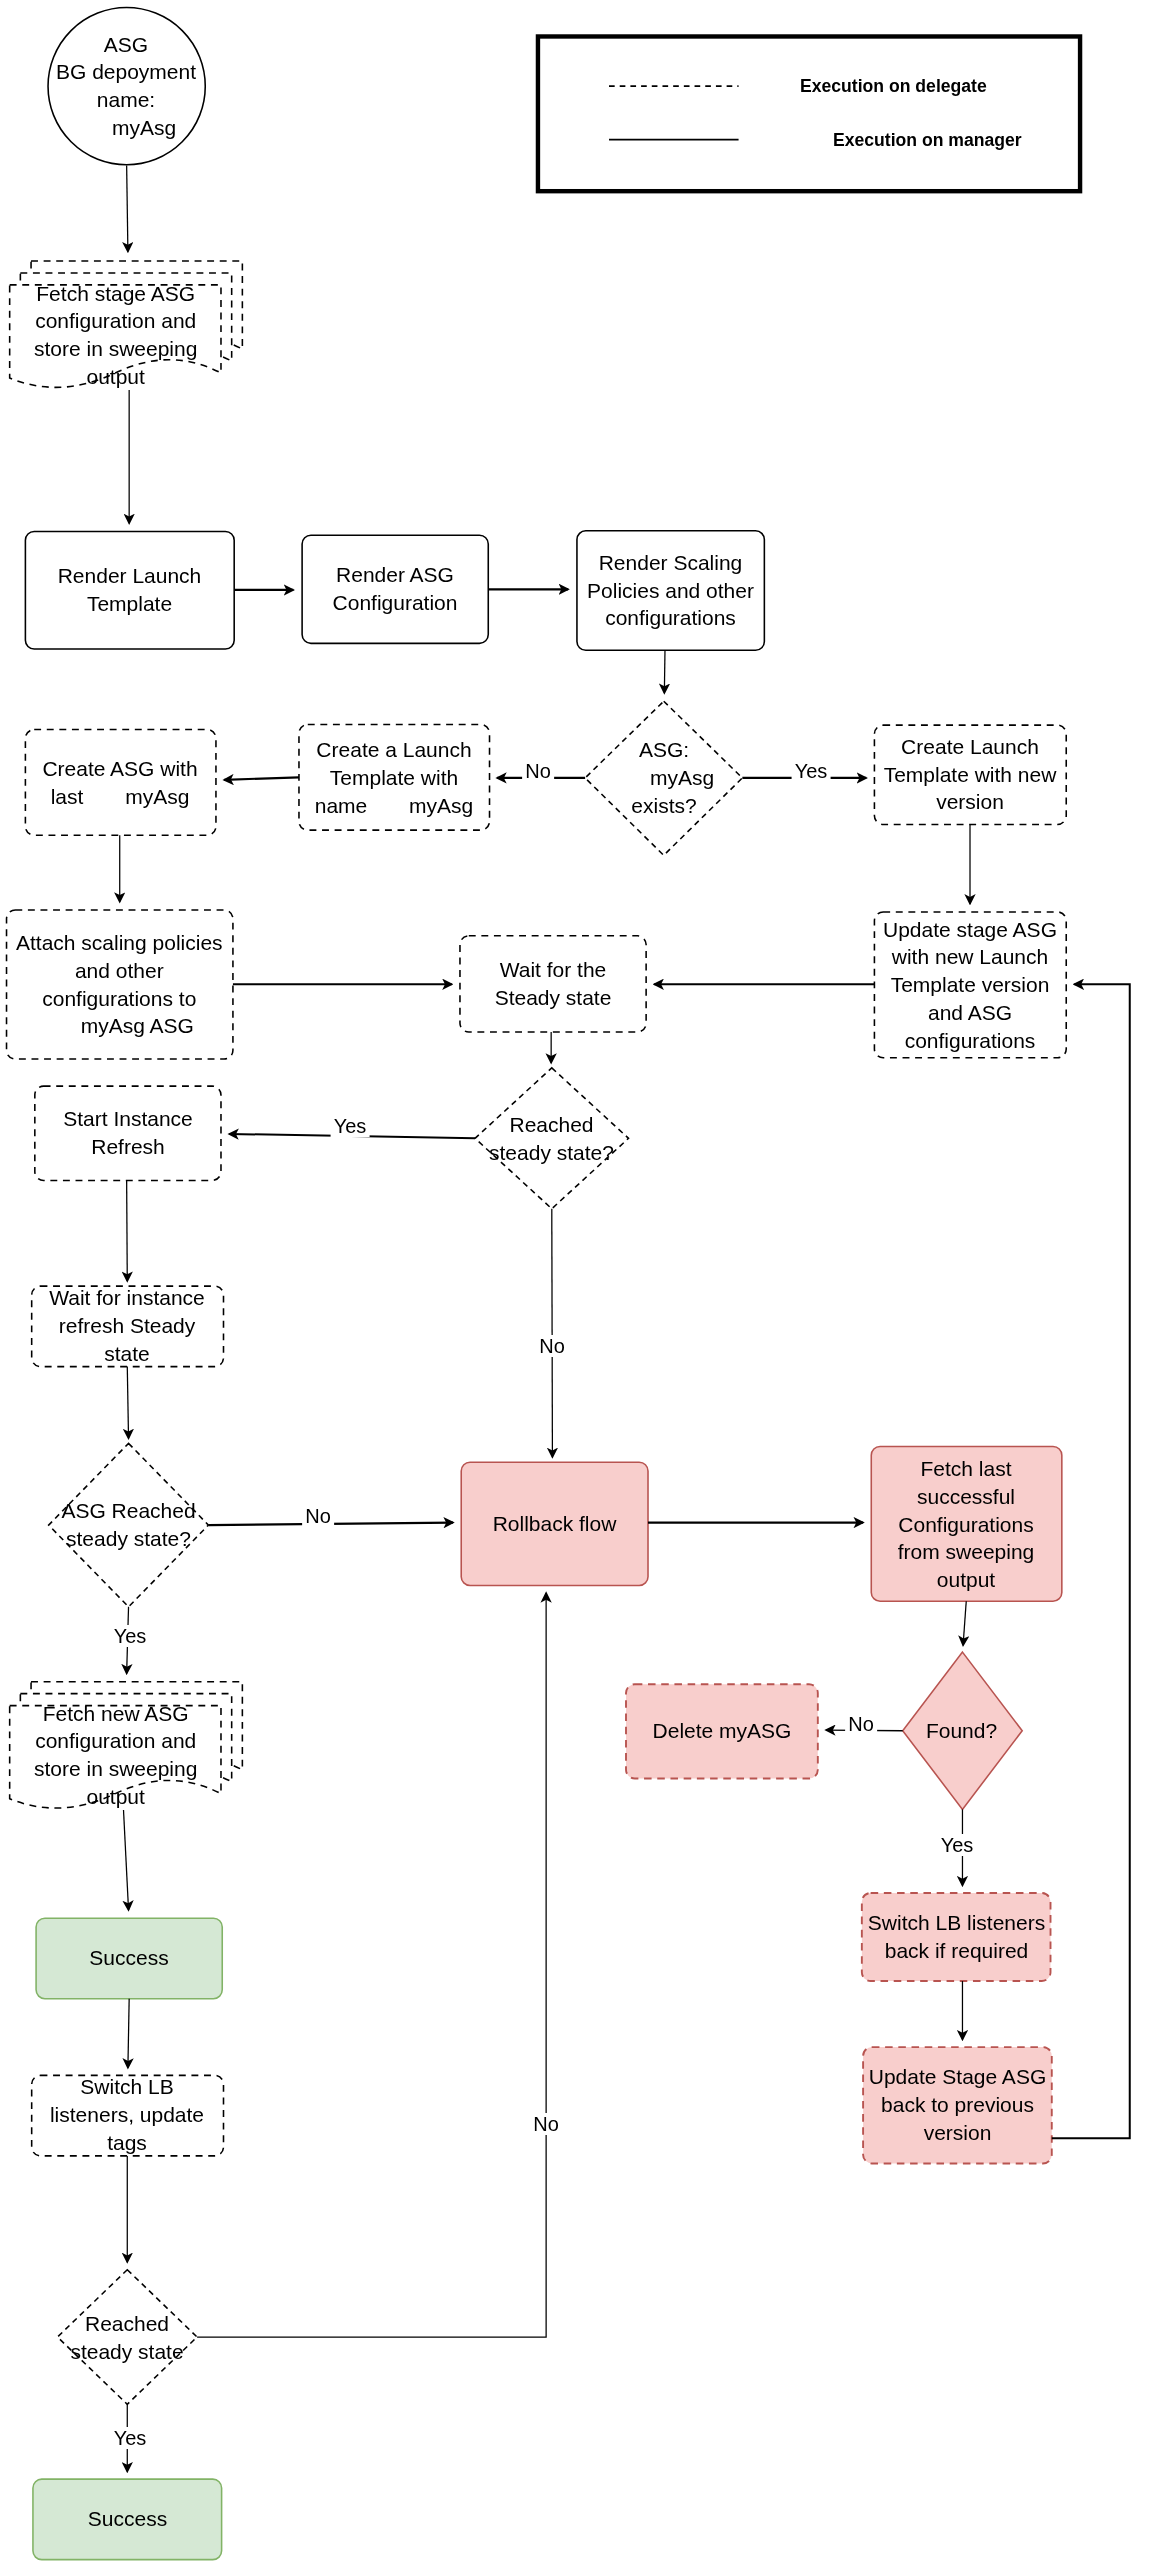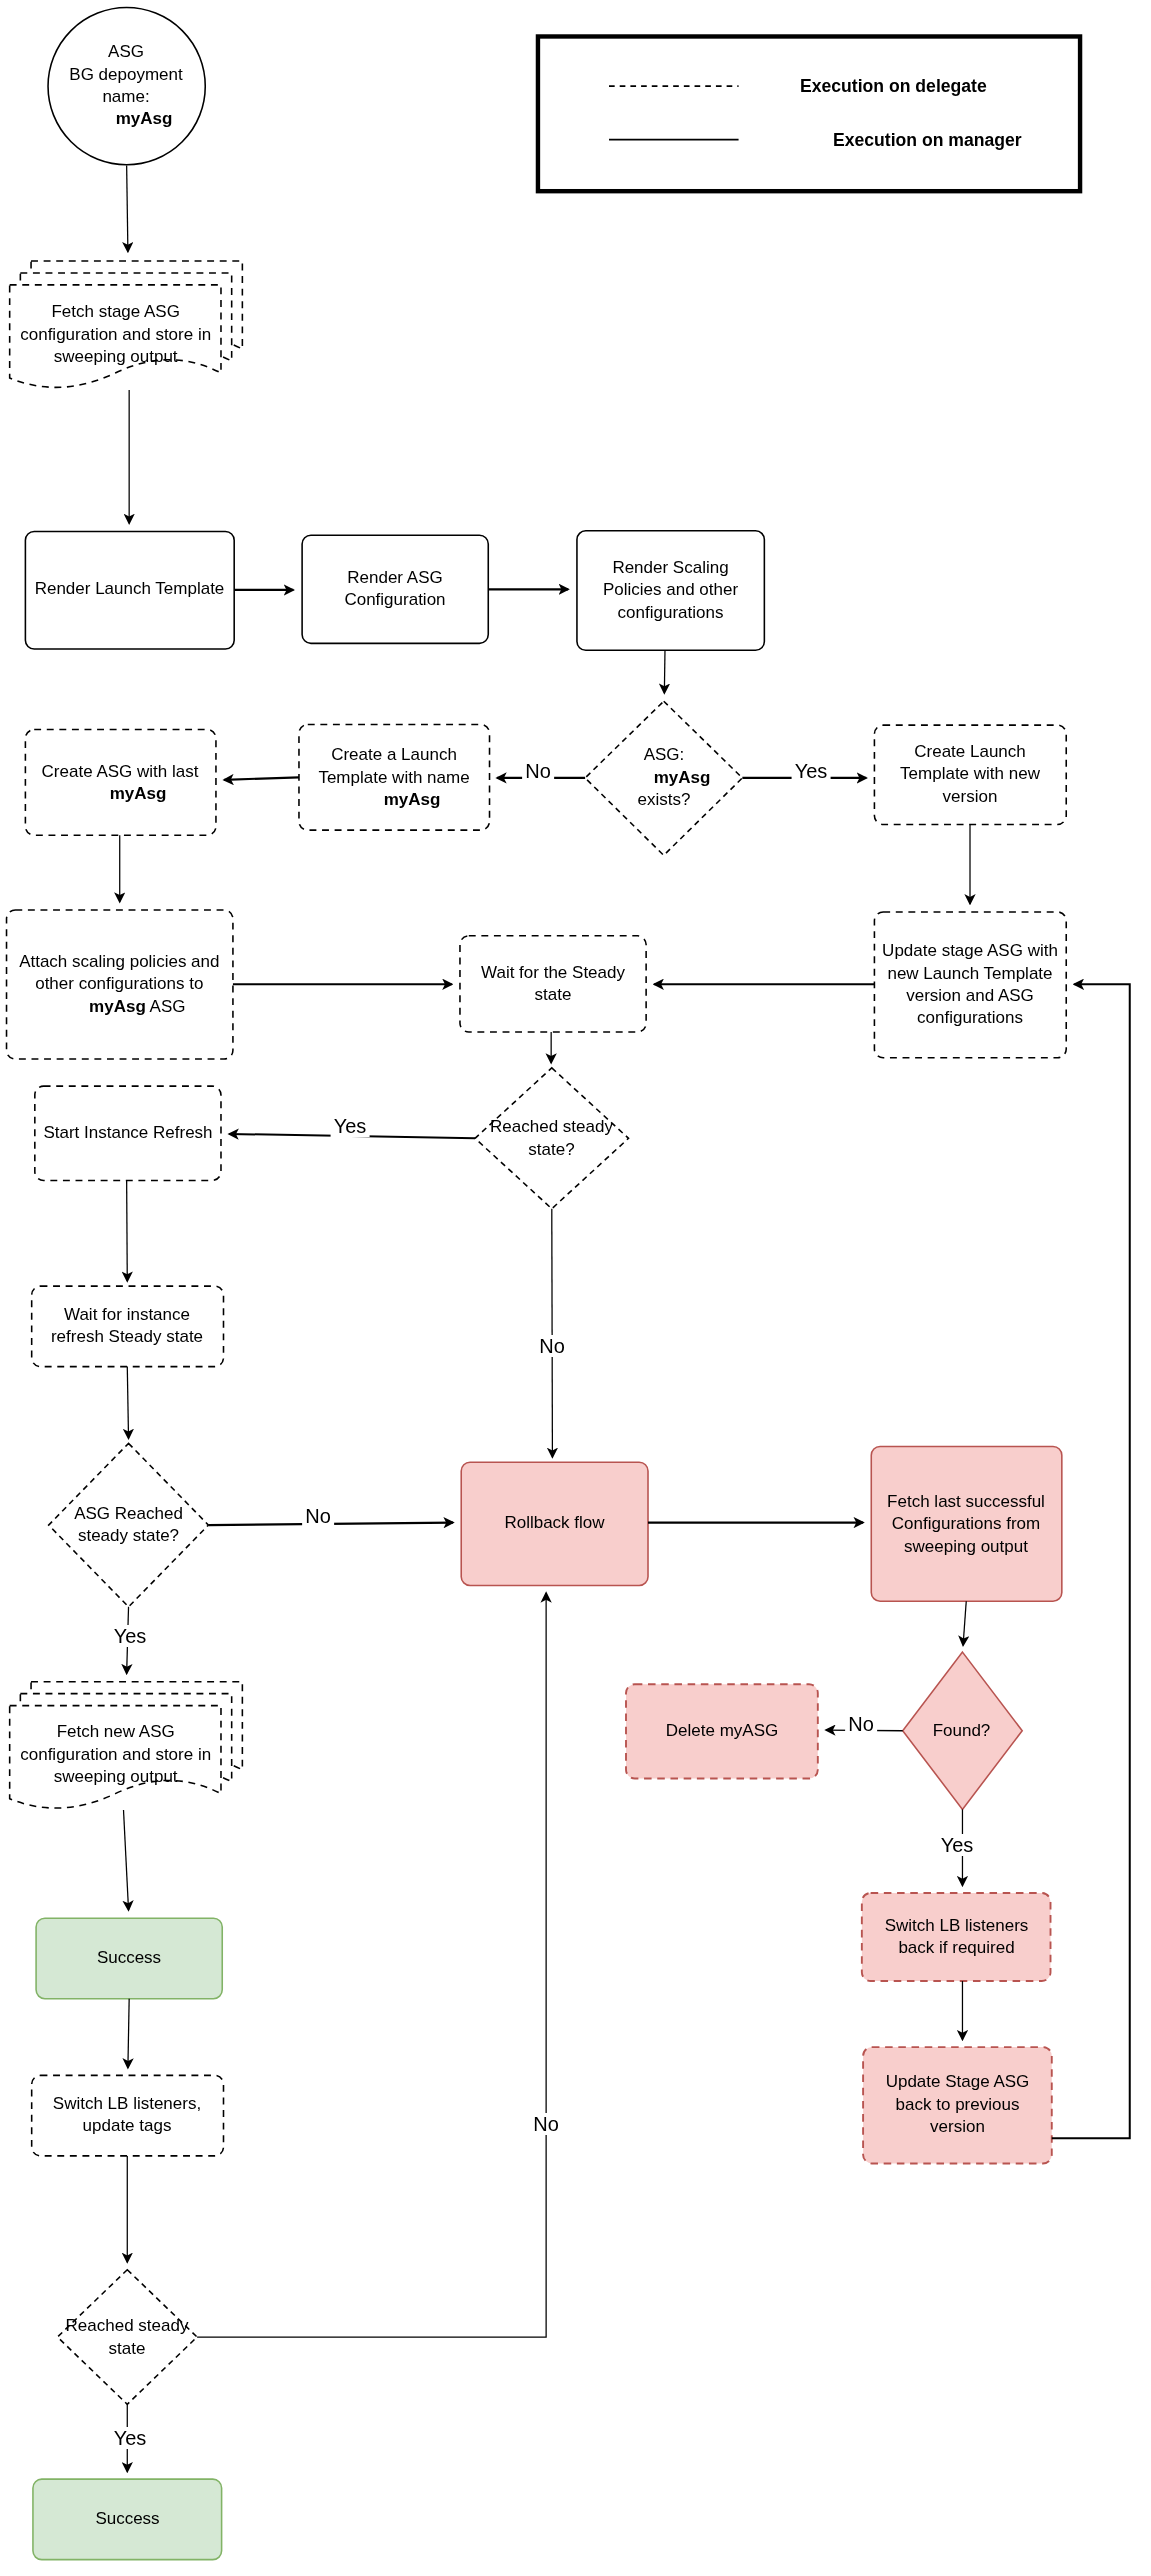--- a/index.html
+++ b/index.html
@@ -13,25 +13,25 @@
   .sh-pink{fill:var(--pink_fill);stroke:var(--red_stroke);stroke-width:2.5;}
   .sh-pink-dash{fill:var(--pink_fill);stroke:var(--red_stroke);stroke-width:3;stroke-dasharray:12 9;}
   .sh-green{fill:var(--green_fill);stroke:var(--green_stroke);stroke-width:2.5;}
   .edge{stroke:var(--line);fill:none;}
   .w2{stroke-width:2;} .w3{stroke-width:3.2;} .w35{stroke-width:3.5;}
   .legend-border{fill:var(--bg);stroke:var(--line);stroke-width:7;}
   .legend-dash{stroke:var(--line);stroke-width:2.5;stroke-dasharray:9 8;}
   .legend-solid{stroke:var(--line);stroke-width:3;}
   
   .node-label{position:absolute;display:flex;flex-direction:column;justify-content:center;
-              align-items:center;text-align:center;font-size:17px;line-height:1.32;}
+              align-items:center;text-align:center;font-size:21px;line-height:1.32;}
   .edge-label{position:absolute;transform:translate(-50%,-50%);background:var(--bg);
               padding:0 3.1px;font-size:20px;line-height:1.1;}
   .legend-label{position:absolute;display:flex;align-items:center;font-size:17.6px;font-weight:bold;}
-  b{font-weight:bold;margin-left:36px;}
+  b{font-weight:normal;margin-left:36px;}
 </style>
 </head>
 <body>
 
 <div class="stage">
 
 <svg class="layer" width="1152" height="2576" viewBox="0 0 1831 4096">
   <defs>
     <marker id="arr" markerUnits="userSpaceOnUse" markerWidth="18" markerHeight="18" viewBox="0 0 10 10" refX="8.5" refY="5" orient="auto">
       <path d="M0,0 L10,5 L0,10 L2.5,5 Z" fill="#000"></path>

